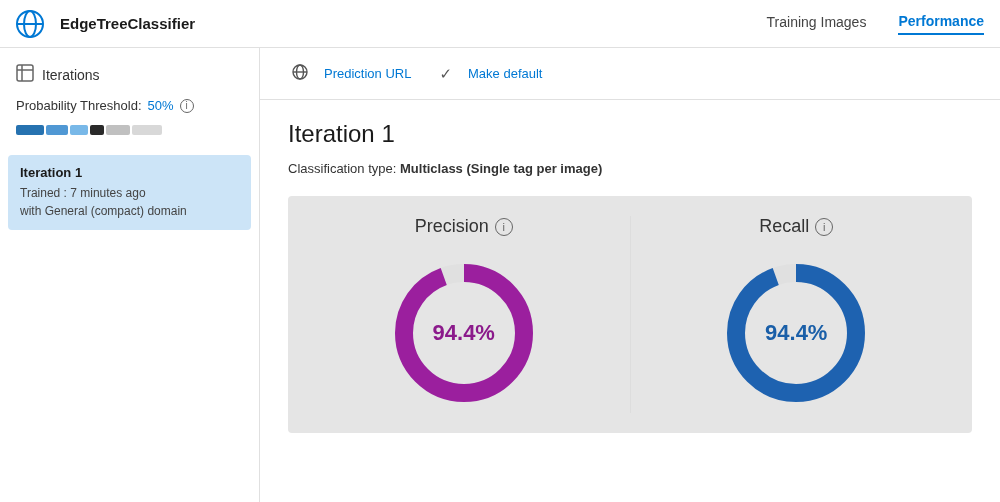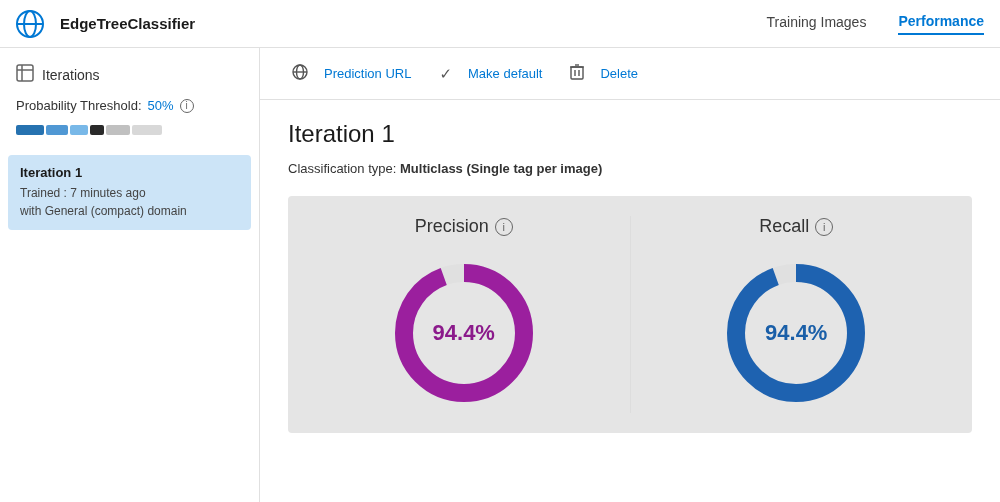--- a/index.html
+++ b/index.html
@@ -332,32 +332,20 @@
           </svg>
         </span>
         <span>Prediction URL</span>
       </button>
 
       <button class="toolbar-btn">
         <span class="toolbar-btn-icon">✓</span>
         <span>Make default</span>
       </button>
 
-      <button class="toolbar-btn">
-        <span class="toolbar-btn-icon">
-          <svg width="14" height="16" viewBox="0 0 14 16" fill="none">
-            <rect x="1" y="3" width="12" height="12" rx="1" stroke="#555" stroke-width="1.4"></rect>
-            <line x1="0" y1="3" x2="14" y2="3" stroke="#555" stroke-width="1.4"></line>
-            <line x1="5" y1="1" x2="9" y2="1" stroke="#555" stroke-width="1.4"></line>
-            <line x1="5" y1="6" x2="5" y2="12" stroke="#555" stroke-width="1.4"></line>
-            <line x1="9" y1="6" x2="9" y2="12" stroke="#555" stroke-width="1.4"></line>
-          </svg>
-        </span>
-        <span>Delete</span>
-      </button>
 
     </div>
 
     <div class="main-content">
       <h1 class="iteration-title">Iteration 1</h1>
 
       <div class="training-info">
         <div>
           <span>Classification type: </span><span class="bold">Multiclass (Single tag per image)</span>
         </div>

